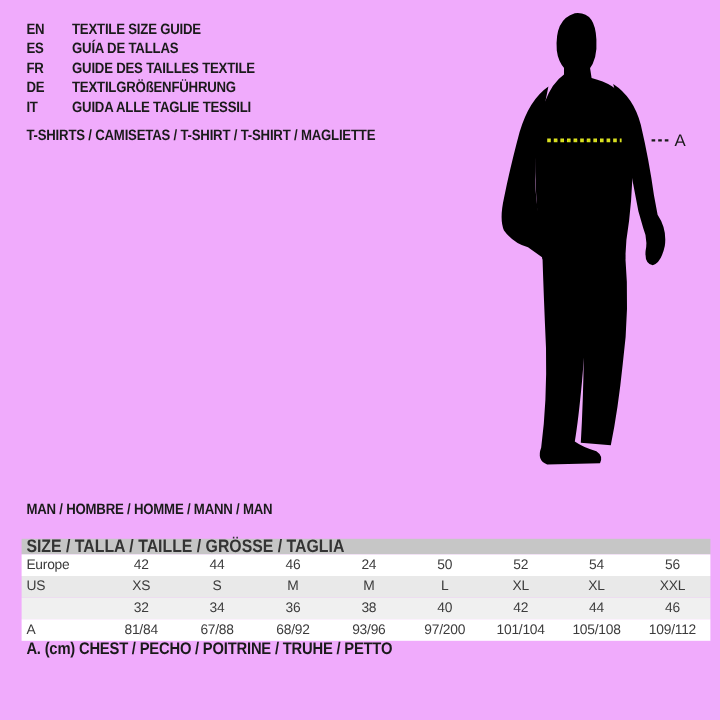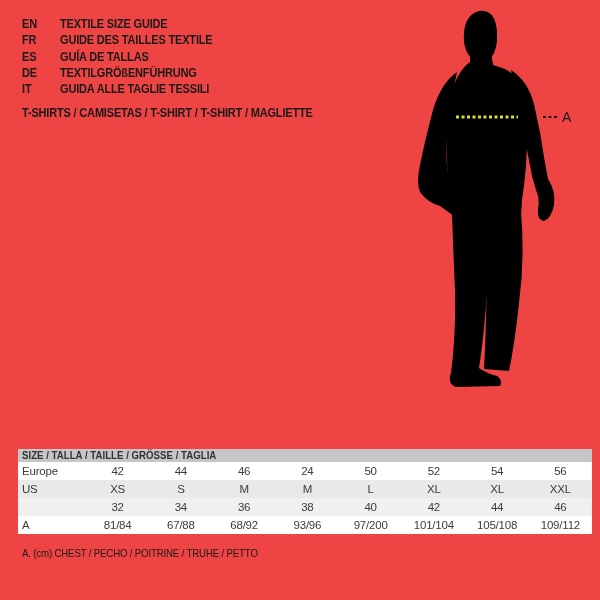--- a/index.html
+++ b/index.html
@@ -1,18 +1,18 @@
 <!DOCTYPE html>
 <html><head>
 <meta charset="utf-8">
 <style>
   * { margin:0; padding:0; box-sizing:border-box; }
   html,body { width:600px; height:600px; background:#ffffff; overflow:hidden; }
   body { font-family:"Liberation Sans", sans-serif; color:#1a1a1a; }
-  .page { position:relative; width:600px; height:600px; background:#ef4444; }
+  .page { position:relative; width:600px; height:600px; background:#f0abfc; }
 
   .cnd { display:inline-block; transform:scaleX(.88); transform-origin:0 60%; white-space:nowrap; }
 
   
   .lang-list { position:absolute; left:22px; top:16px; }
   .lang-row { display:flex; height:16.3px; align-items:center; font-size:12.5px; font-weight:700; letter-spacing:-.2px; }
   .lang-code { width:38px; }
 
   
   .categories { position:absolute; left:22px; top:104px; font-size:12.5px; font-weight:700; letter-spacing:-.2px; }
@@ -22,48 +22,48 @@
   .figure-wrap { position:absolute; left:400px; top:0; width:200px; height:400px; }
   .figure-wrap svg { display:block; width:200px; height:400px; }
   .sil { fill:#000; stroke:none; }
   .meas-a { font-family:"Liberation Sans", sans-serif; font-size:14px; fill:#1a1a1a; }
 
   
   .section-title { position:absolute; left:22px; top:417px; font-size:12.5px; font-weight:700; line-height:14px; letter-spacing:-.2px; }
 
   
   .size-table { position:absolute; left:18px; top:449px; width:574px; font-size:11.5px; color:#3c3c3c; }
-  .t-head { height:13px; line-height:13px; background:#c6c6c6; color:#333; font-size:11px; font-weight:600; padding-left:4px; }
+  .t-head { height:13px; line-height:13px; background:#c6c6c6; color:#333; font-size:15px; font-weight:600; padding-left:4px; }
   .t-row { display:flex; height:18px; align-items:center; letter-spacing:-.2px; }
   .t-label { width:68px; padding-left:4px; text-align:left; }
   .t-cell { flex:1 1 0; text-align:center; }
   .row-white { background:#ffffff;justify-content:space-between; }
   .row-gray1 { background:#e9e9e9; }
   .row-gray2 { background:#f0f0f0; }
 
   
-  .footnote { position:absolute; left:22px; top:546px; font-size:11px; font-weight:400; line-height:14px; letter-spacing:-.2px; }
+  .footnote { position:absolute; left:22px; top:533px; font-size:14px; font-weight:700; line-height:14px; letter-spacing:-.2px; }
 </style>
 </head>
 <body>
 
 <div class="page">
 
   <div class="lang-list">
     <div class="lang-row">
       <span class="lang-code"><span class="cnd">EN</span></span>
       <span class="cnd">TEXTILE SIZE GUIDE</span>
     </div>
     <div class="lang-row">
+      <span class="lang-code"><span class="cnd">ES</span></span>
+      <span class="cnd">GUÍA DE TALLAS</span>
+    </div>
+    <div class="lang-row">
       <span class="lang-code"><span class="cnd">FR</span></span>
       <span class="cnd">GUIDE DES TAILLES TEXTILE</span>
-    </div>
-    <div class="lang-row">
-      <span class="lang-code"><span class="cnd">ES</span></span>
-      <span class="cnd">GUÍA DE TALLAS</span>
     </div>
     <div class="lang-row">
       <span class="lang-code"><span class="cnd">DE</span></span>
       <span class="cnd">TEXTILGRÖßENFÜHRUNG</span>
     </div>
     <div class="lang-row">
       <span class="lang-code"><span class="cnd">IT</span></span>
       <span class="cnd">GUIDA ALLE TAGLIE TESSILI</span>
     </div>
   </div>
@@ -79,20 +79,21 @@
       <path class="sil" d="M 57,72 Q 41,83 33,110 Q 25,140 20,165 Q 16,183 20,192 Q 28,203 40,206 L 54,216 L 56,198 Q 47,185 46,150 Q 46,115 54,87 Z"></path>
       <path class="sil" d="M 111,70 Q 128,81 134,104 Q 141,134 145,163 L 148,179 Q 156,191 154,205 Q 151,219 144,221 Q 137,220 138,209 Q 140,199 136,190 L 132,176 Q 126,146 121,116 L 116,90 Z"></path>
       <path class="sil" d="M 86,212 L 121,212 Q 125,258 119,303 Q 115,342 109,371 L 84,369 Q 88,300 86,212 Z"></path>
       <path class="sil" d="M 52,212 L 89,212 Q 90,268 85,318 Q 82,350 79,368 Q 86,373 97,376 Q 103,380 100,386 L 56,387 Q 47,384 51,373 Q 56,335 55,290 Q 53,245 52,212 Z"></path>
       <line x1="56" y1="117" x2="118" y2="117" stroke="#d9e021" stroke-width="3" stroke-dasharray="3 2.5"></line>
       <line x1="143" y1="117" x2="158" y2="117" stroke="#1a1a1a" stroke-width="2" stroke-dasharray="3 2.5"></line>
       <text x="162" y="122" class="meas-a">A</text>
     </svg>
   </div>
 
+  <div class="section-title"><span class="cnd">MAN / HOMBRE / HOMME / MANN / MAN</span></div>
 
   <div class="size-table">
     <div class="t-head"><span class="cnd">SIZE / TALLA / TAILLE / GRÖSSE / TAGLIA</span></div>
 
     <div class="t-row row-white">
       <span class="t-label">Europe</span>
       <span class="t-cell">42</span>
       <span class="t-cell">44</span>
       <span class="t-cell">46</span>
       <span class="t-cell">24</span>

